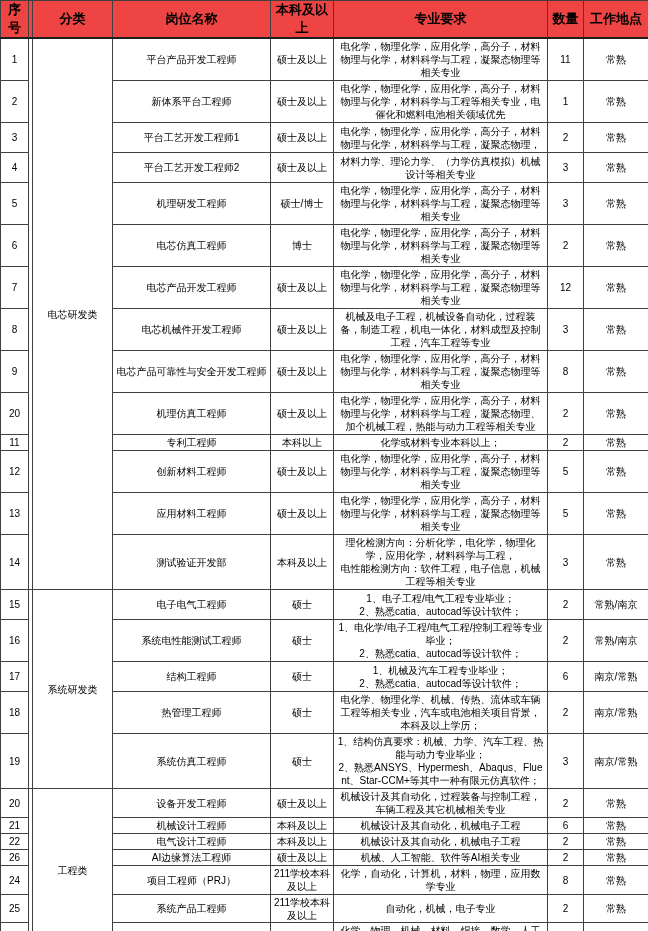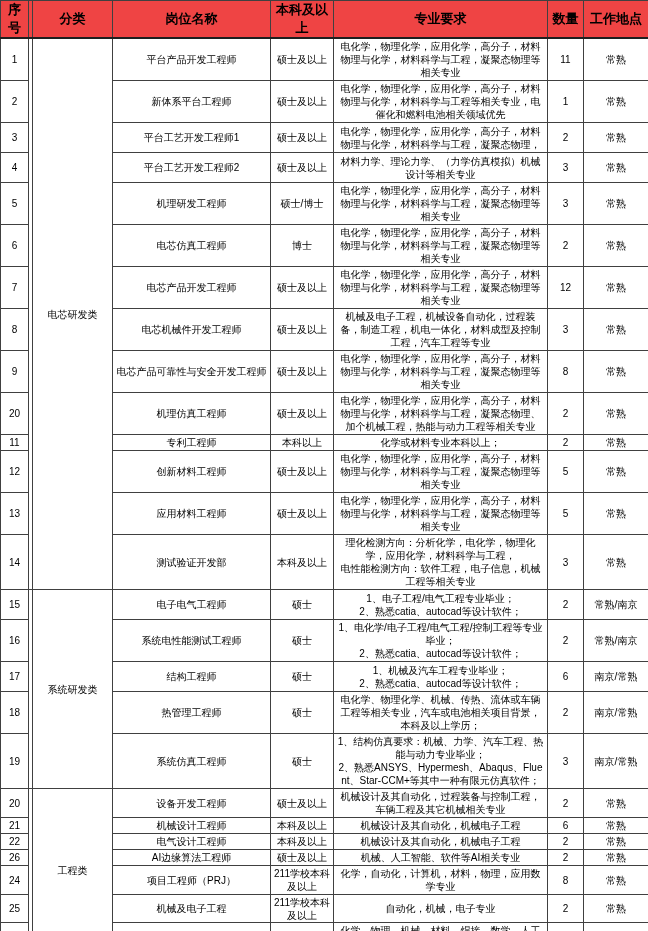--- a/index.html
+++ b/index.html
@@ -236,21 +236,21 @@
       <tr style="height: 26px;">
         <td class="c">24</td>
         <td class="c">项目工程师（PRJ）</td>
         <td class="c">211学校本科及以上</td>
         <td class="major">化学，自动化，计算机，材料，物理，应用数学专业</td>
         <td class="c">8</td>
         <td class="c">常熟</td>
       </tr>
       <tr style="height: 28px;">
         <td class="c">25</td>
-        <td class="c">机械及电子工程</td>
+        <td class="c">系统产品工程师</td>
         <td class="c">211学校本科及以上</td>
         <td class="major">自动化，机械，电子专业</td>
         <td class="c">2</td>
         <td class="c">常熟</td>
       </tr>
       <tr style="height: 29px;">
         <td class="c">26</td>
         <td class="c">电芯工艺开发工程师</td>
         <td class="c">硕士及以上</td>
         <td class="major">化学、物理、机械、材料、焊接、数学、人工智能等理工科相关专业</td>

